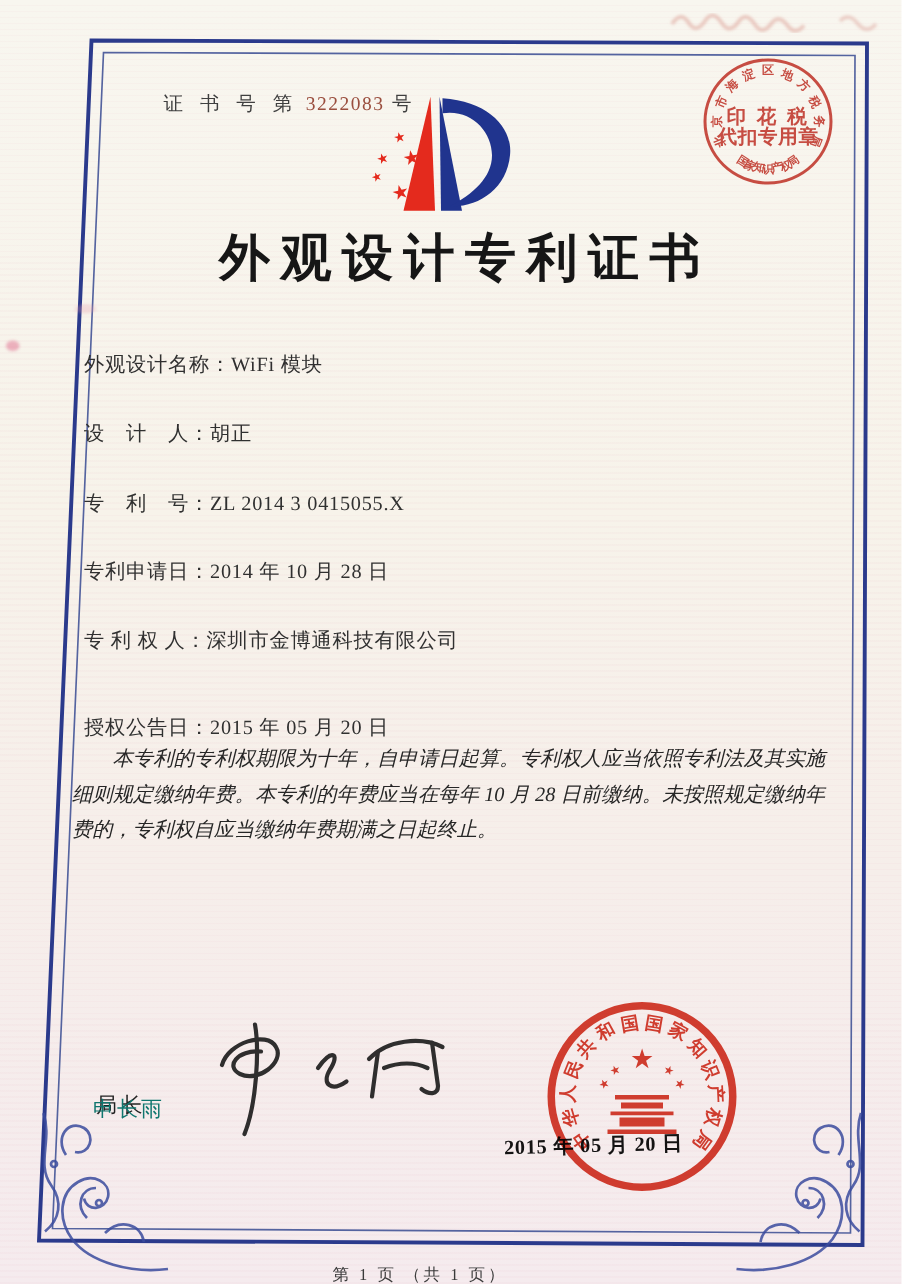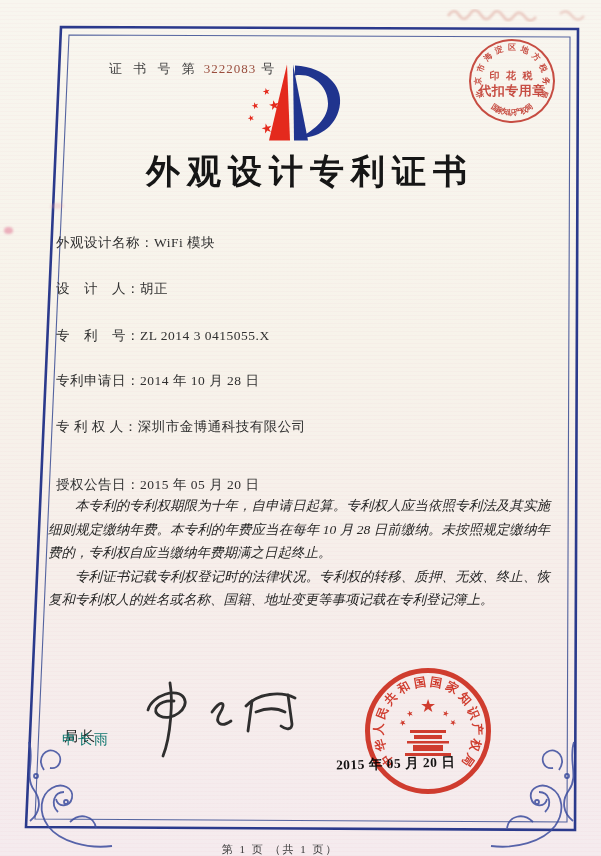--- a/index.html
+++ b/index.html
@@ -36,21 +36,21 @@
               letter-spacing:.5px;transform:rotate(-1.5deg);z-index:6;mix-blend-mode:multiply;}
   .footer{left:80px;top:799px;width:400px;text-align:center;font-size:11px;
           letter-spacing:2px;color:#3a3a3a;z-index:2;margin-top:43px;}
   
   .seal{border-radius:50%;z-index:5;mix-blend-mode:multiply;}
   .seal .ring{position:absolute;border-radius:50%;}
   .seal-tax{left:468px;top:38px;width:88px;height:86px;color:#c43126;opacity:.85;}
   .seal-tax .ring{inset:1px;border:2.5px solid #c43126;}
   .seal-tax .ctr{position:absolute;left:0;width:100%;text-align:center;color:#c43126;
                  font-weight:700;}
-  .seal-tax .l1{top:31px;font-size:10px;letter-spacing:2px;}
+  .seal-tax .l1{top:31px;font-size:13px;letter-spacing:2px;}
   .seal-tax .l2{top:44px;font-size:13px;letter-spacing:.5px;}
   .seal-tax .arc span{color:#c43126;}
   .seal-sipo{left:365px;top:668px;width:126px;height:126px;color:#d53020;opacity:.92;}
   .seal-sipo .ring{inset:0;border:5px solid #d53020;}
   .seal-sipo .arc span{color:#d53020;}
   .arc{position:absolute;inset:0;}
   .arc span{position:absolute;font-family:"Liberation Serif","DejaVu Serif",serif;}
   .emblem{position:absolute;left:0;top:0;}
   
   .smudge{border-radius:50%;filter:blur(1px);z-index:1;}
@@ -121,21 +121,20 @@
 
 <div class="abs field f0"><span>外观设计名称：</span><span>WiFi 模块</span></div>
 <div class="abs field f1"><span>设　计　人：</span><span>胡正</span></div>
 <div class="abs field f2"><span>专　利　号：</span><span>ZL 2014 3 0415055.X</span></div>
 <div class="abs field f3"><span>专利申请日：</span><span>2014 年 10 月 28 日</span></div>
 <div class="abs field f4"><span>专 利 权 人：</span><span>深圳市金博通科技有限公司</span></div>
 <div class="abs field f5"><span>授权公告日：</span><span>2015 年 05 月 20 日</span></div>
 
 <div class="abs bodytext">
   <p>本专利的专利权期限为十年，自申请日起算。专利权人应当依照专利法及其实施细则规定缴纳年费。本专利的年费应当在每年 10 月 28 日前缴纳。未按照规定缴纳年费的，专利权自应当缴纳年费期满之日起终止。</p>
-  <p>专利证书记载专利权登记时的法律状况。专利权的转移、质押、无效、终止、恢复和专利权人的姓名或名称、国籍、地址变更等事项记载在专利登记簿上。</p>
 </div>
 
 <div class="abs signer-title">局长</div>
 <div class="abs signer-name">申长雨</div>
 
 <svg class="sig-svg" width="601" height="856" viewBox="0 0 601 856">
   <g fill="none" stroke="#1a1a1a" stroke-width="2.8" stroke-linecap="round" opacity=".9">
     <path d="M148,710 C152,695 178,687 184,698 C190,708 172,722 160,716 C150,711 158,700 174,701"></path>
     <path d="M170,683 C173,700 171,736 163,756"></path>
     <path d="M212,712 C221,699 227,702 220,713 C214,723 221,728 231,721"></path>

